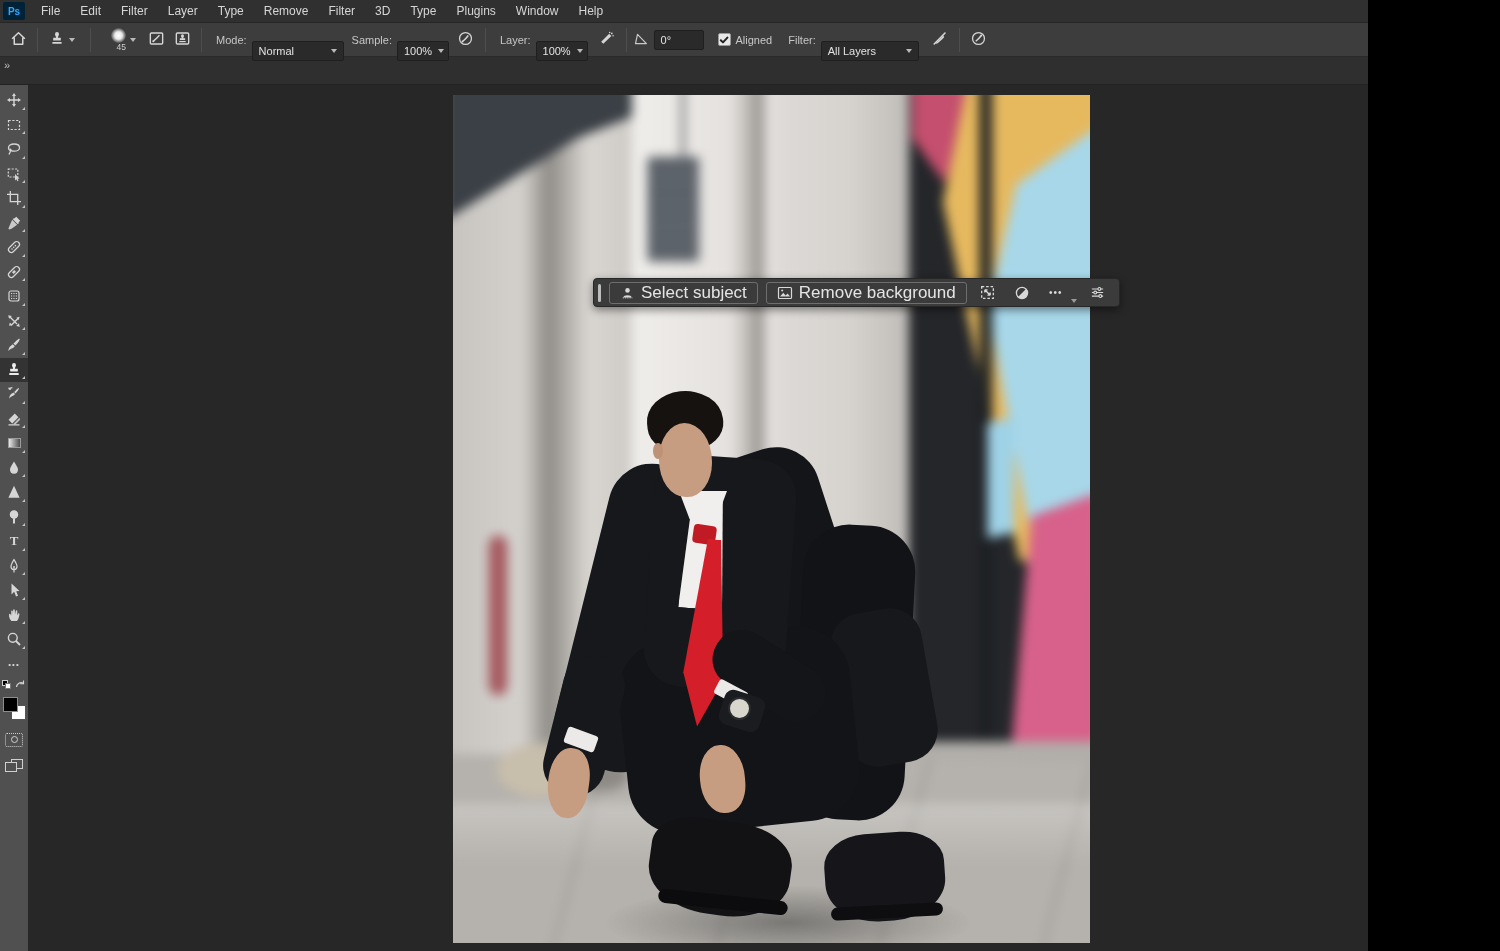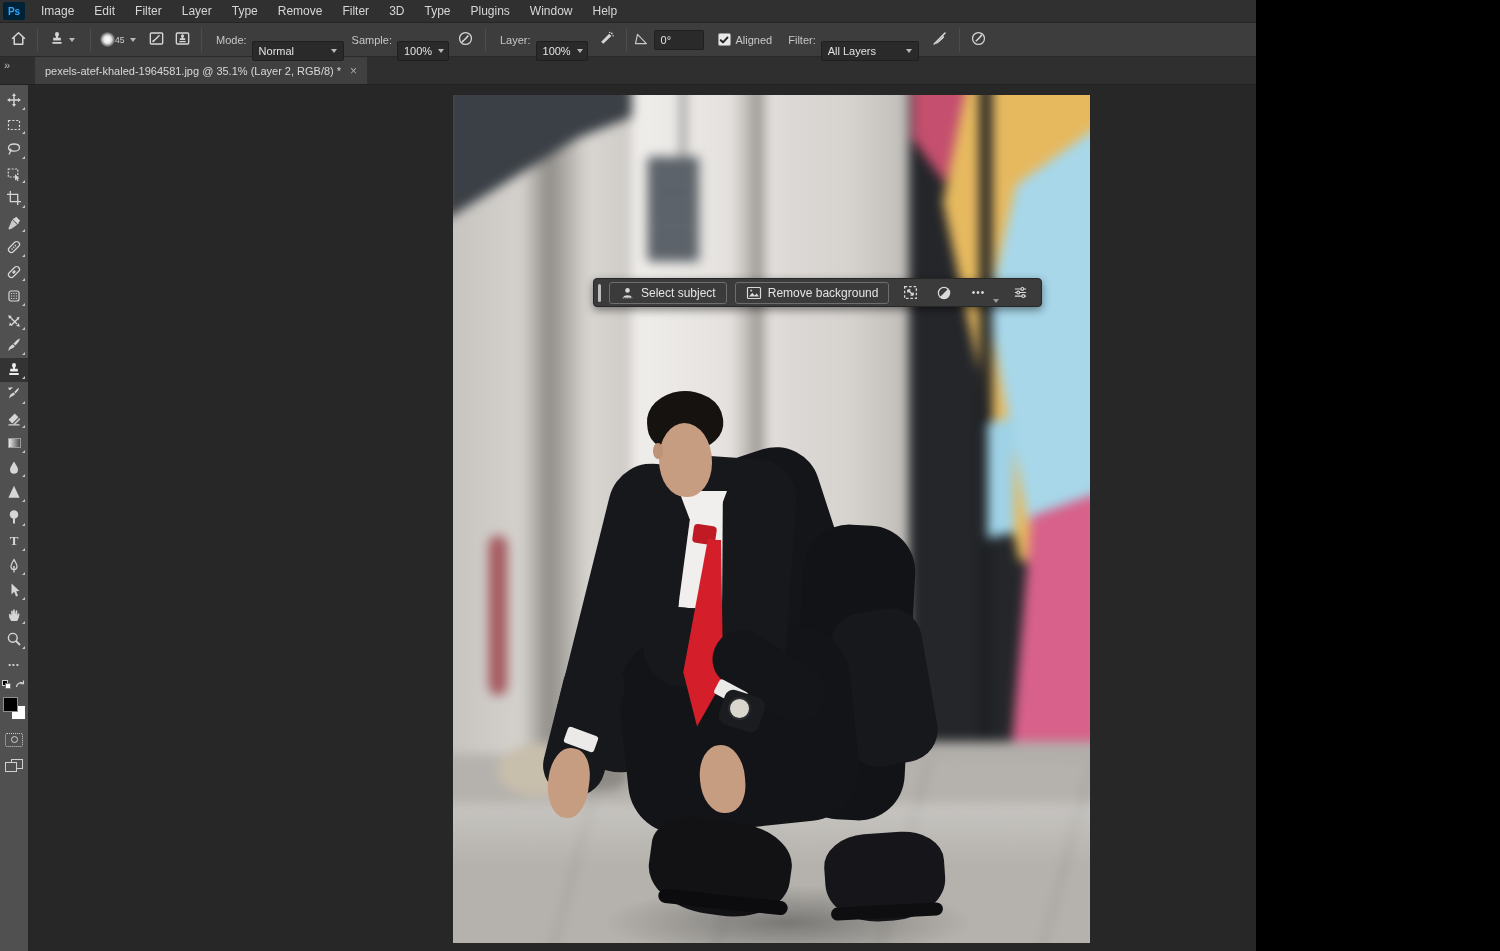--- a/index.html
+++ b/index.html
@@ -3,37 +3,37 @@
 <meta charset="utf-8">
 <style>
   :root{
     --menubar:#303030; --options:#3d3d3d; --tabstrip:#2f2f2f; --tab:#404040;
     --toolbar:#505050; --toolsel:#333333; --paste:#272727;
     --txt:#d6d6d6; --txt2:#c9c9c9; --field:#2a2a2a; --fieldbrd:#1f1f1f;
     --icon:#d6d6d6; --sep:#4c4c4c;
   }
   *{margin:0;padding:0;box-sizing:border-box}
   body{background:#000;font-family:"Liberation Sans",sans-serif;}
-  .app{position:relative;width:1256px;height:951px;background:var(--paste);overflow:hidden;font-family:"Liberation Sans",sans-serif;}
+  .app{position:relative;width:1368px;height:951px;background:var(--paste);overflow:hidden;font-family:"Liberation Sans",sans-serif;}
 
   
   .menubar{position:absolute;top:0;left:0;right:0;height:22px;background:var(--menubar);display:flex;align-items:center;z-index:10;}
   .ps-logo{width:22px;height:18px;margin:0 6px 0 3px;background:#002236;color:#31a8ff;font-size:10px;font-weight:bold;display:flex;align-items:center;justify-content:center;border-radius:2px;}
   .menu-item{color:var(--txt);font-size:12px;padding:0 10px;height:22px;display:flex;align-items:center;cursor:default;}
 
   
   .optionsbar{position:absolute;top:22px;left:0;right:0;height:35px;background:var(--options);border-top:1px solid #262626;border-bottom:1px solid #2a2a2a;display:flex;align-items:center;z-index:10;color:var(--txt2);font-size:11px;}
   .ob-btn{display:flex;align-items:center;justify-content:center;width:26px;height:26px;border-radius:2px;}
   .vsep{width:1px;height:24px;background:#333;border-right:1px solid #4d4d4d;margin:0 6px;}
   .ob-label{margin:0 5px 0 8px;color:#c6c6c6;}
   .ob-field{background:var(--field);border:1px solid var(--fieldbrd);border-radius:2px;color:#e2e2e2;height:20px;display:flex;align-items:center;padding:0 6px;font-size:11px;}
   .ob-select{display:flex;align-items:center;justify-content:space-between;margin-top:22px;}
   .chev{width:0;height:0;border-left:3.5px solid transparent;border-right:3.5px solid transparent;border-top:4px solid #b9b9b9;margin-left:6px;}
   .chev-plain{width:0;height:0;border-left:3.5px solid transparent;border-right:3.5px solid transparent;border-top:4px solid #b9b9b9;margin:0 4px;}
-  .brush-preview{display:flex;align-items:center;width:26px;}
+  .brush-preview{display:flex;flex-direction:column;align-items:flex-end;width:26px;}
   .brush-dot{width:15px;height:15px;border-radius:50%;background:radial-gradient(circle,#fff 0%,#e8e8e8 35%,rgba(255,255,255,0) 75%);}
   .brush-num{font-size:8.5px;color:#cfcfcf;line-height:8px;}
   .checkbox{width:13px;height:13px;background:#e8e8e8;border:1px solid #9a9a9a;border-radius:2px;display:flex;align-items:center;justify-content:center;margin-right:5px;}
 
   
   .tabstrip{position:absolute;top:57px;left:0;right:0;height:28px;background:var(--tabstrip);border-bottom:1px solid #222;z-index:9;display:flex;align-items:stretch;}
   .collapse{color:#bdbdbd;font-size:11px;width:14px;display:flex;align-items:flex-start;justify-content:center;padding-top:2px;}
   .tab{margin-left:21px;background:var(--tab);display:flex;align-items:center;padding:0 10px;color:#d8d8d8;font-size:11px;gap:9px;}
   .tab-close{color:#a8a8a8;font-size:12px;line-height:10px;}
 
@@ -59,33 +59,33 @@
 
   
   .photo{position:absolute;left:453px;top:95px;width:637px;height:848px;background:#d8d5d1;overflow:hidden;z-index:1;}
   .photo .bg{position:absolute;inset:0;filter:blur(5px);transform:scale(1.03);}
   .abs{position:absolute;}
   .man{position:absolute;inset:0;filter:blur(0.6px);}
 
   
   .taskbar{position:absolute;left:593px;top:278px;height:29px;background:#3b3b3b;border:1px solid #272727;border-radius:4px;box-shadow:0 3px 8px rgba(0,0,0,.45);display:flex;align-items:center;padding:0 8px 0 4px;gap:8px;z-index:20;}
   .grip{width:3px;height:18px;background:#bdbdbd;border-radius:2px;}
-  .tk-btn{display:flex;align-items:center;gap:6px;height:22px;padding:0 10px;border:1px solid #6e6e6e;border-radius:3px;color:#e4e4e4;font-size:12px;background:transparent;}
+  .tk-btn{display:flex;align-items:center;gap:6px;height:22px;padding:0 10px;border:1px solid #6e6e6e;border-radius:3px;color:#e4e4e4;font-size:17px;background:transparent;}
   .tk-icon{width:26px;height:22px;display:flex;align-items:center;justify-content:center;border-radius:3px;}
   .tk-more{color:#dcdcdc;font-size:10px;letter-spacing:1px;}
   .tk-caret{width:0;height:0;border-left:3px solid transparent;border-right:3px solid transparent;border-top:4px solid #9a9a9a;align-self:flex-end;margin:0 0 3px -6px;}
 </style>
 </head>
 <body>
 
 <div class="app">
 
   <div class="menubar">
     <div class="ps-logo">Ps</div>
-    <div class="menu-item">Image</div>
+    <div class="menu-item">File</div>
     <div class="menu-item">Edit</div>
     <div class="menu-item">Filter</div>
     <div class="menu-item">Layer</div>
     <div class="menu-item">Type</div>
     <div class="menu-item">Remove</div>
     <div class="menu-item">Filter</div>
     <div class="menu-item">3D</div>
     <div class="menu-item">Type</div>
     <div class="menu-item">Plugins</div>
     <div class="menu-item">Window</div>
@@ -191,24 +191,20 @@
       <span><svg width="17" height="17" viewBox="0 0 16 16" fill="none" stroke="#d6d6d6" stroke-width="1.2">
             <circle cx="8" cy="8" r="5.6"></circle>
             <path d="M5.4 10.6 C7 9.4 9.2 7 10.4 5.4" stroke-width="1.4"></path>
             <circle cx="10.6" cy="5.2" r=".9" fill="#d6d6d6" stroke="none"></circle>
           </svg></span>
     </div>
   </div>
 
   <div class="tabstrip">
     <div class="collapse">»</div>
-    <div class="tab">
-      <span>pexels-atef-khaled-1964581.jpg @ 35.1% (Layer 2, RGB/8) *</span>
-      <span class="tab-close">×</span>
-    </div>
   </div>
 
   <div class="toolbar">
     <div class="tool sub">
         <svg width="16" height="16" viewBox="0 0 16 16" fill="#d6d6d6">
           <path d="M8 1 L10 4 H8.7 V7.3 H12 V6 L15 8 L12 10 V8.7 H8.7 V12 H10 L8 15 L6 12 H7.3 V8.7 H4 V10 L1 8 L4 6 V7.3 H7.3 V4 H6 Z"></path>
         </svg>
       </div>
     <div class="tool sub">
         <svg width="16" height="16" viewBox="0 0 16 16" fill="none" stroke="#d6d6d6" stroke-width="1.2">

